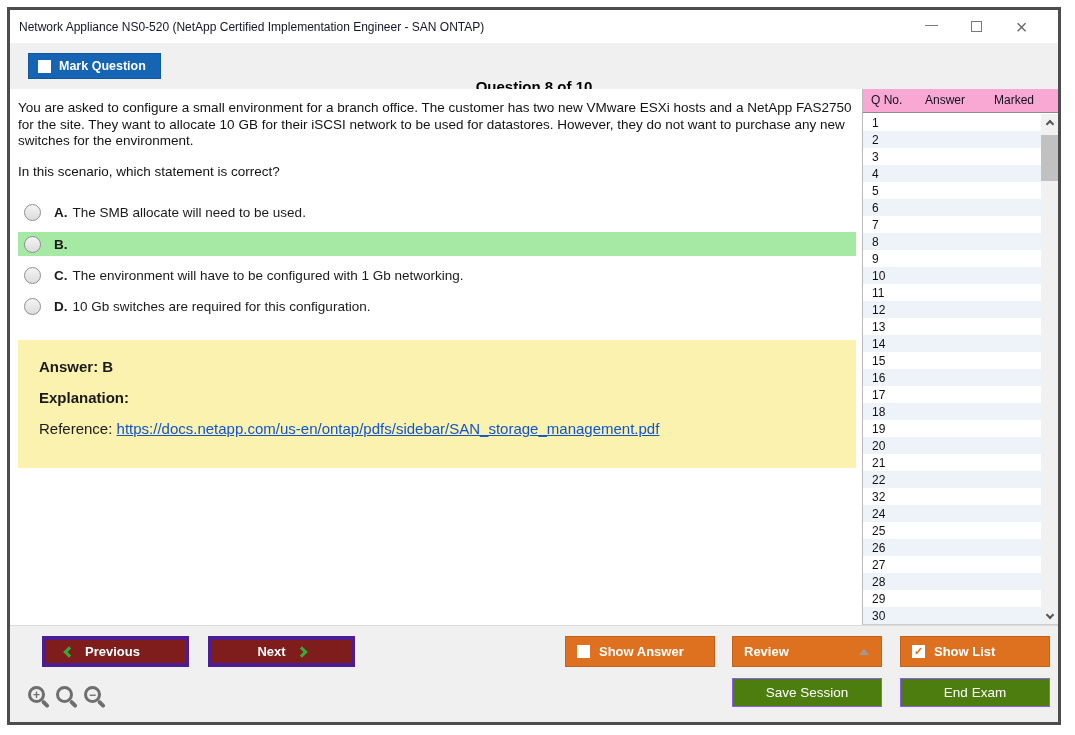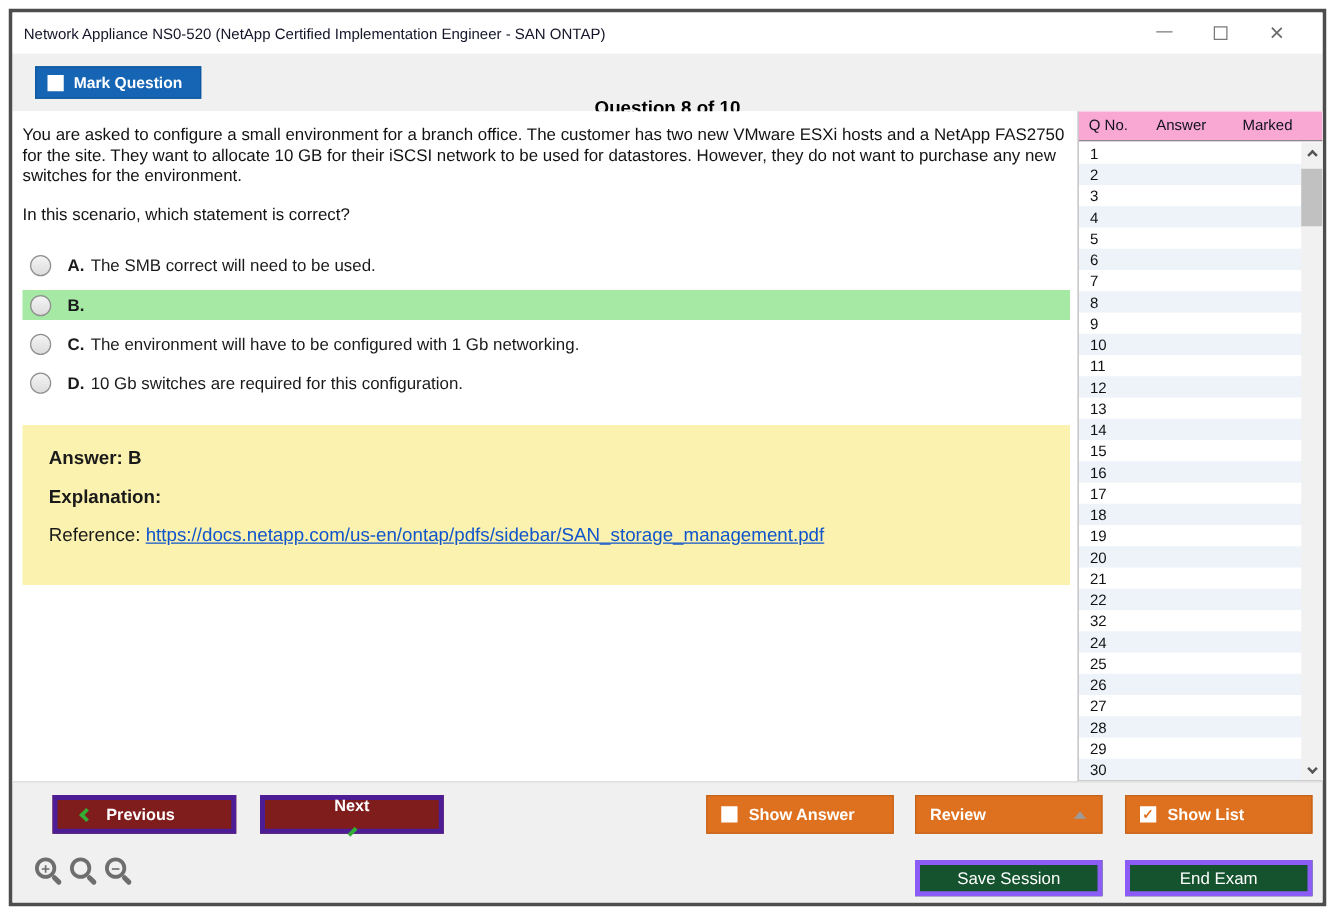--- a/index.html
+++ b/index.html
@@ -71,23 +71,23 @@
   .chev.up { transform:rotate(-135deg); margin-top:3px; }
   .chev.down { transform:rotate(45deg); margin-bottom:3px; }
 
   
   .bottombar { position:absolute; left:0; top:615px; width:100%; height:97px; background:#f0f0f0;
                border-top:1px solid #dadada; }
   .btn { position:absolute; display:flex; align-items:center; color:#fff; font-size:13px;
          font-weight:bold; cursor:pointer; }
   .btn-blue { background:#7f1d1d; border:4px solid #4c1d95;margin-left:20px; }
   .btn-orange { background:#de711f; border:1px solid #c4621a; }
-  .btn-navy { background:#14532d; border:4px solid #8b5cf6;margin-top:10px; }
+  .btn-navy { background:#4d7c0f; border:1px solid #8b5cf6; }
   .btn-prev { left:12px; top:10px; width:147px; height:31px; padding-left:19px; gap:12px; }
-  .btn-next { left:178px; top:10px; width:147px; height:31px; justify-content:center; gap:12px;flex-direction:column; }
+  .btn-next { left:178px; top:10px; width:147px; height:31px; justify-content:center; gap:12px; }
   .gchev { display:inline-block; width:8px; height:8px; border-right:3px solid #35ad35; border-bottom:3px solid #35ad35; }
   .gchev.left { transform:rotate(135deg); }
   .gchev.right { transform:rotate(-45deg); }
   .btn-show-answer { left:555px; top:10px; width:150px; height:31px; padding-left:11px; gap:9px; }
   .btn-review { left:722px; top:10px; width:150px; height:31px; padding-left:11px; }
   .tri-up { position:absolute; right:12px; top:12px; width:0; height:0;
             border-left:5px solid transparent; border-right:5px solid transparent;
             border-bottom:6px solid #9b9b9b; }
   .btn-show-list { left:890px; top:10px; width:150px; height:31px; padding-left:11px; gap:9px; }
   .btn-save { left:722px; top:52px; width:150px; height:29px; justify-content:center; font-weight:normal; font-size:13.5px; }
@@ -133,21 +133,21 @@
       </div>
 
       <div class="content">
         <div class="question-area">
           <div class="q-par q-par1">You are asked to configure a small environment for a branch office. The customer has two new VMware ESXi hosts and a NetApp FAS2750 for the site. They want to allocate 10 GB for their iSCSI network to be used for datastores. However, they do not want to purchase any new switches for the environment.</div>
           <div class="q-par q-par2">In this scenario, which statement is correct?</div>
 
           <div class="option opt-a">
             <span class="radio"></span>
             <span class="opt-letter">A.</span>
-            <span class="opt-text">The SMB correct will need to be used.</span>
+            <span class="opt-text">The SMB allocate will need to be used.</span>
           </div>
           <div class="option opt-b highlighted">
             <span class="radio"></span>
             <span class="opt-letter">B.</span>
           </div>
           <div class="option opt-c">
             <span class="radio"></span>
             <span class="opt-letter">C.</span>
             <span class="opt-text">The environment will have to be configured with 1 Gb networking.</span>
           </div>

